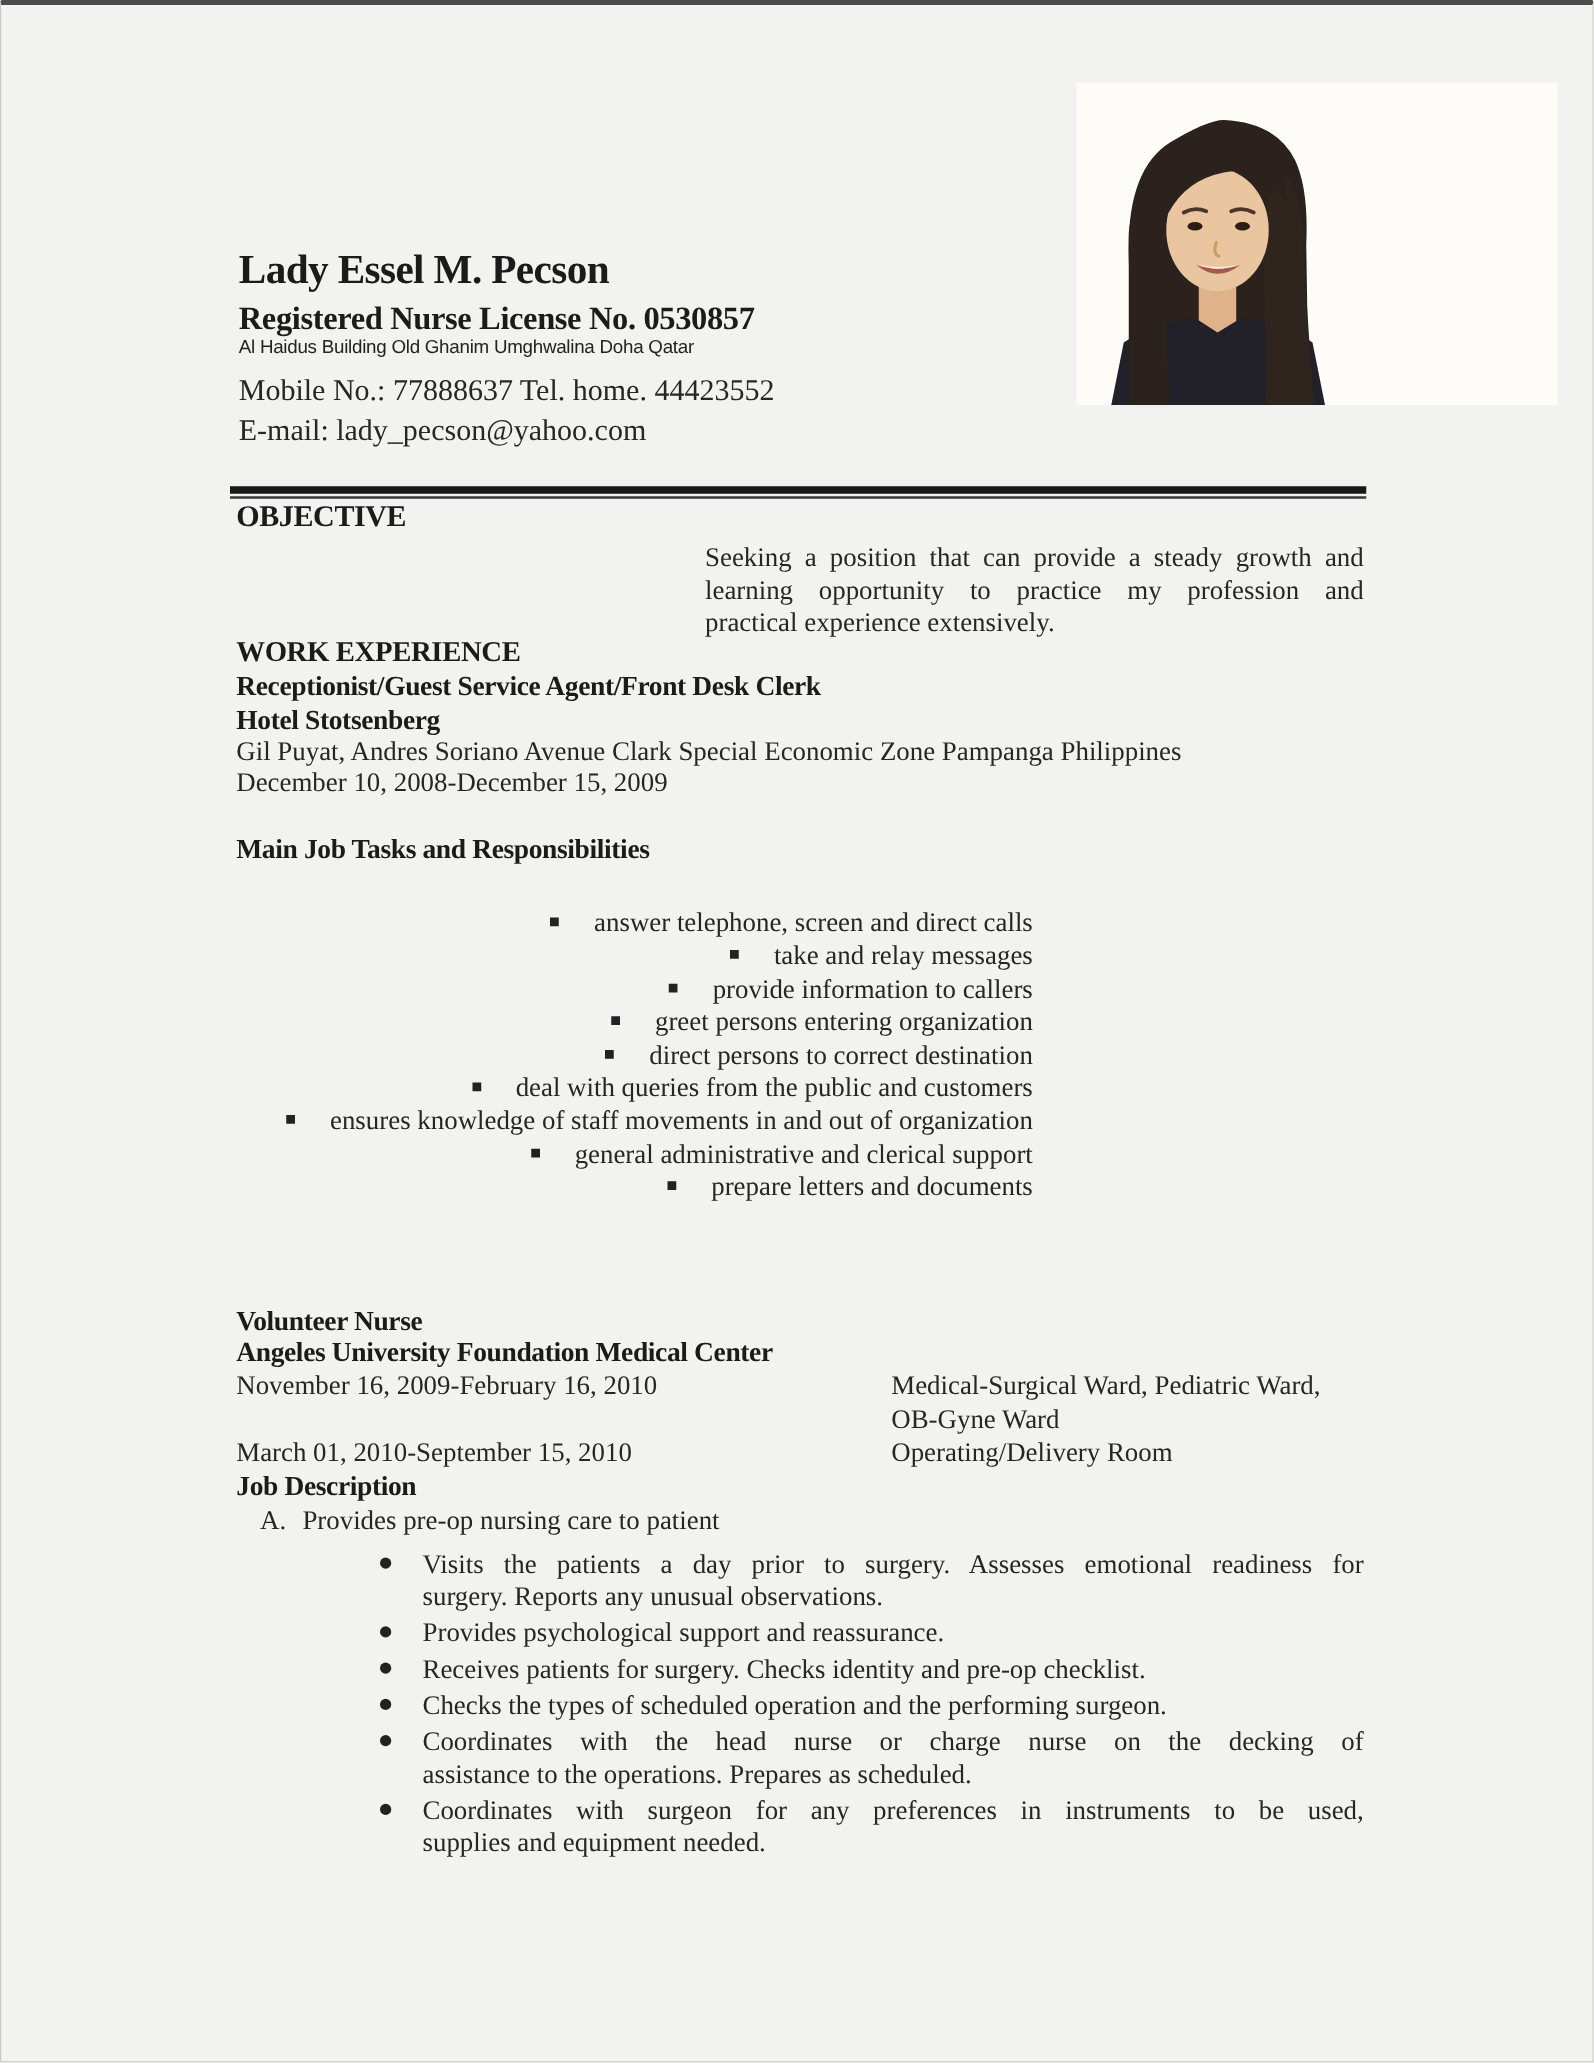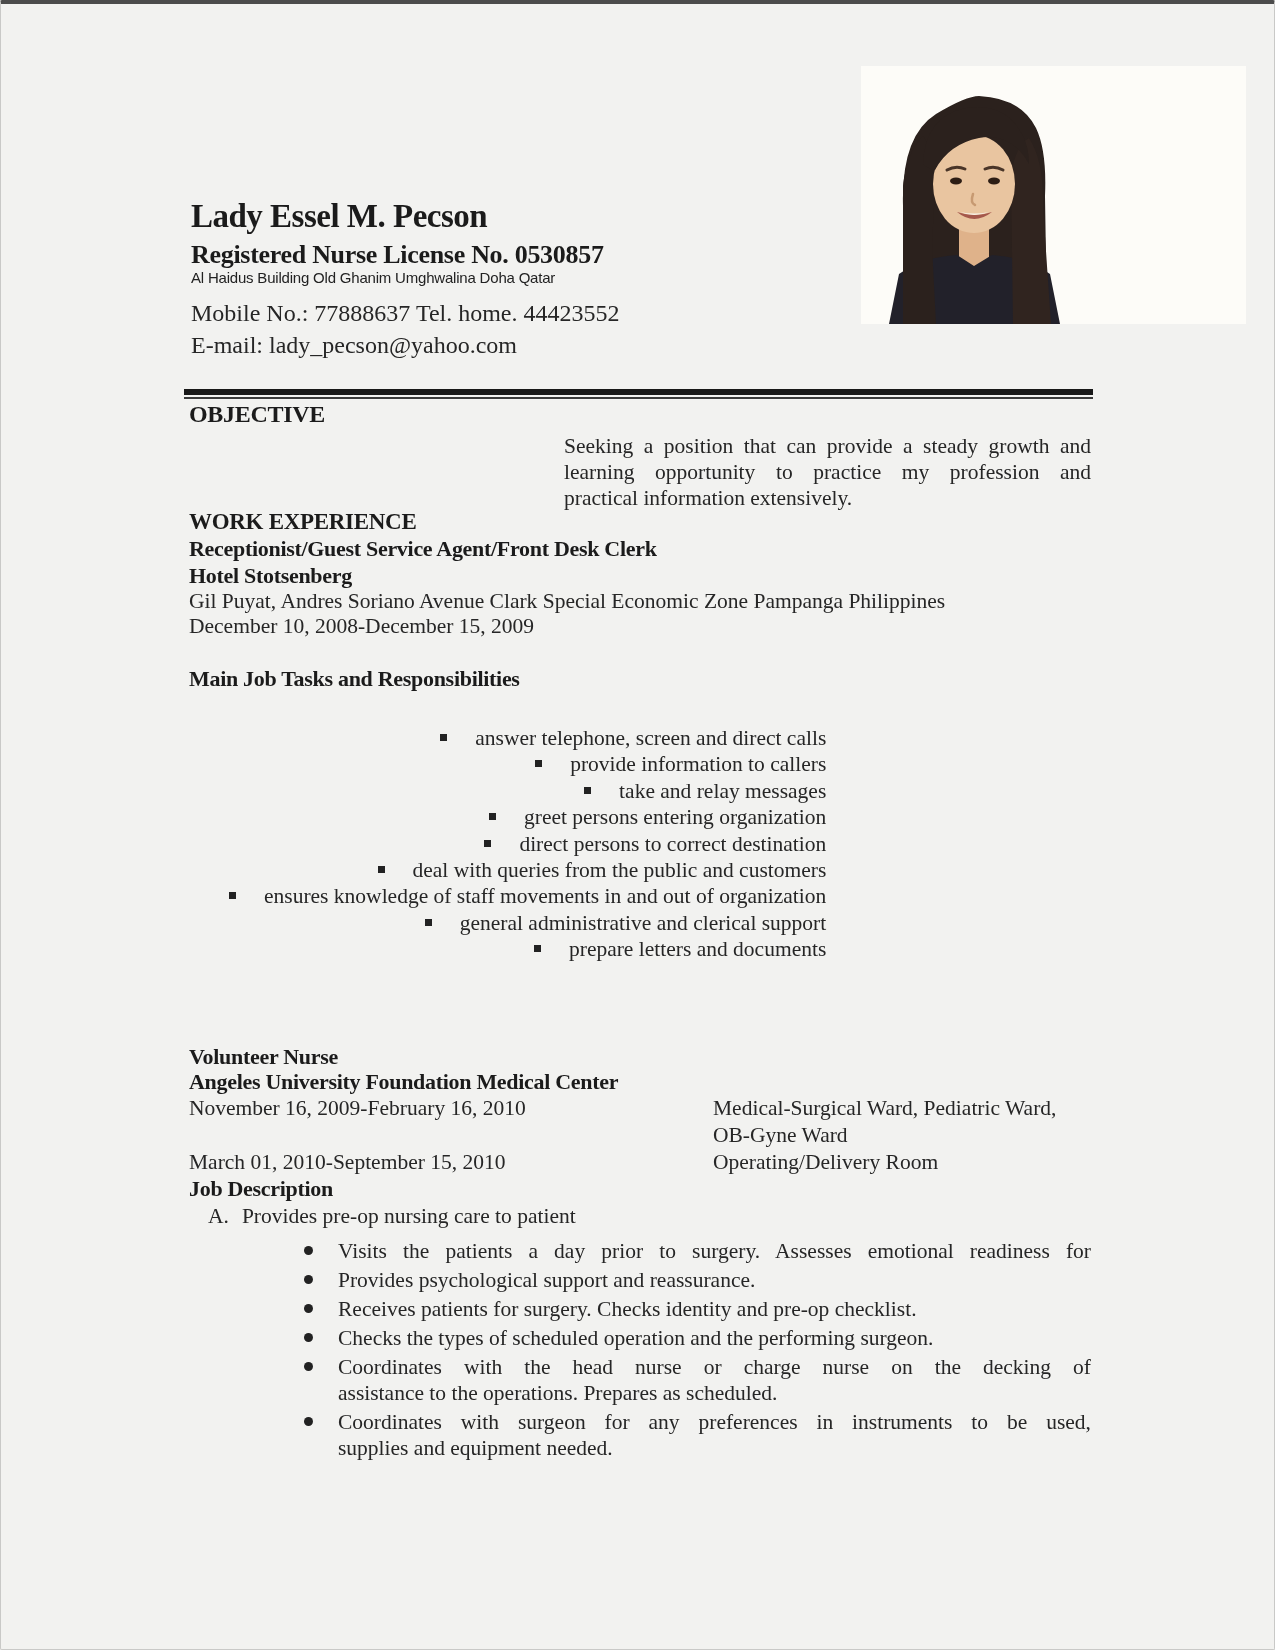--- a/index.html
+++ b/index.html
@@ -113,42 +113,42 @@
 
   <div class="abs rule">
     <div class="thick"></div>
     <div class="thin"></div>
   </div>
 
   <div class="abs h-objective b">OBJECTIVE</div>
   <div class="abs objective-para">
       <div class="line j">Seeking a position that can provide a steady growth and</div>
       <div class="line j">learning opportunity to practice my profession and</div>
-      <div class="line">practical information extensively.</div>
+      <div class="line">practical experience extensively.</div>
     </div>
 
   <div class="abs h-workexp b">WORK EXPERIENCE</div>
   <div class="abs jobtitle b">Receptionist/Guest Service Agent/Front Desk Clerk</div>
   <div class="abs employer b">Hotel Stotsenberg</div>
   <div class="abs joblocation">Gil Puyat, Andres Soriano Avenue Clark Special Economic Zone Pampanga Philippines</div>
   <div class="abs jobdates">December 10, 2008-December 15, 2009</div>
 
   <div class="abs h-tasks b">Main Job Tasks and Responsibilities</div>
   <div class="abs tasks">
       <div class="task-item">
         <span class="sq-bullet"></span>
         <span class="task-text">answer telephone, screen and direct calls</span>
       </div>
       <div class="task-item">
         <span class="sq-bullet"></span>
+        <span class="task-text">take and relay messages</span>
+      </div>
+      <div class="task-item">
+        <span class="sq-bullet"></span>
         <span class="task-text">provide information to callers</span>
-      </div>
-      <div class="task-item">
-        <span class="sq-bullet"></span>
-        <span class="task-text">take and relay messages</span>
       </div>
       <div class="task-item">
         <span class="sq-bullet"></span>
         <span class="task-text">greet persons entering organization</span>
       </div>
       <div class="task-item">
         <span class="sq-bullet"></span>
         <span class="task-text">direct persons to correct destination</span>
       </div>
       <div class="task-item">
@@ -190,20 +190,21 @@
   <div class="abs h-jobdesc b">Job Description</div>
   <div class="abs group-line">
     <span>A.</span>
     <span class="group-title">Provides pre-op nursing care to patient</span>
   </div>
   <div class="abs duties">
       <div class="duty-item">
         <span class="rd-bullet"></span>
         <div class="duty-text">
           <div class="line j">Visits the patients a day prior to surgery. Assesses emotional readiness for</div>
+          <div class="line">surgery. Reports any unusual observations.</div>
         </div>
       </div>
       <div class="duty-item">
         <span class="rd-bullet"></span>
         <div class="duty-text">
           <div class="line">Provides psychological support and reassurance.</div>
         </div>
       </div>
       <div class="duty-item">
         <span class="rd-bullet"></span>

